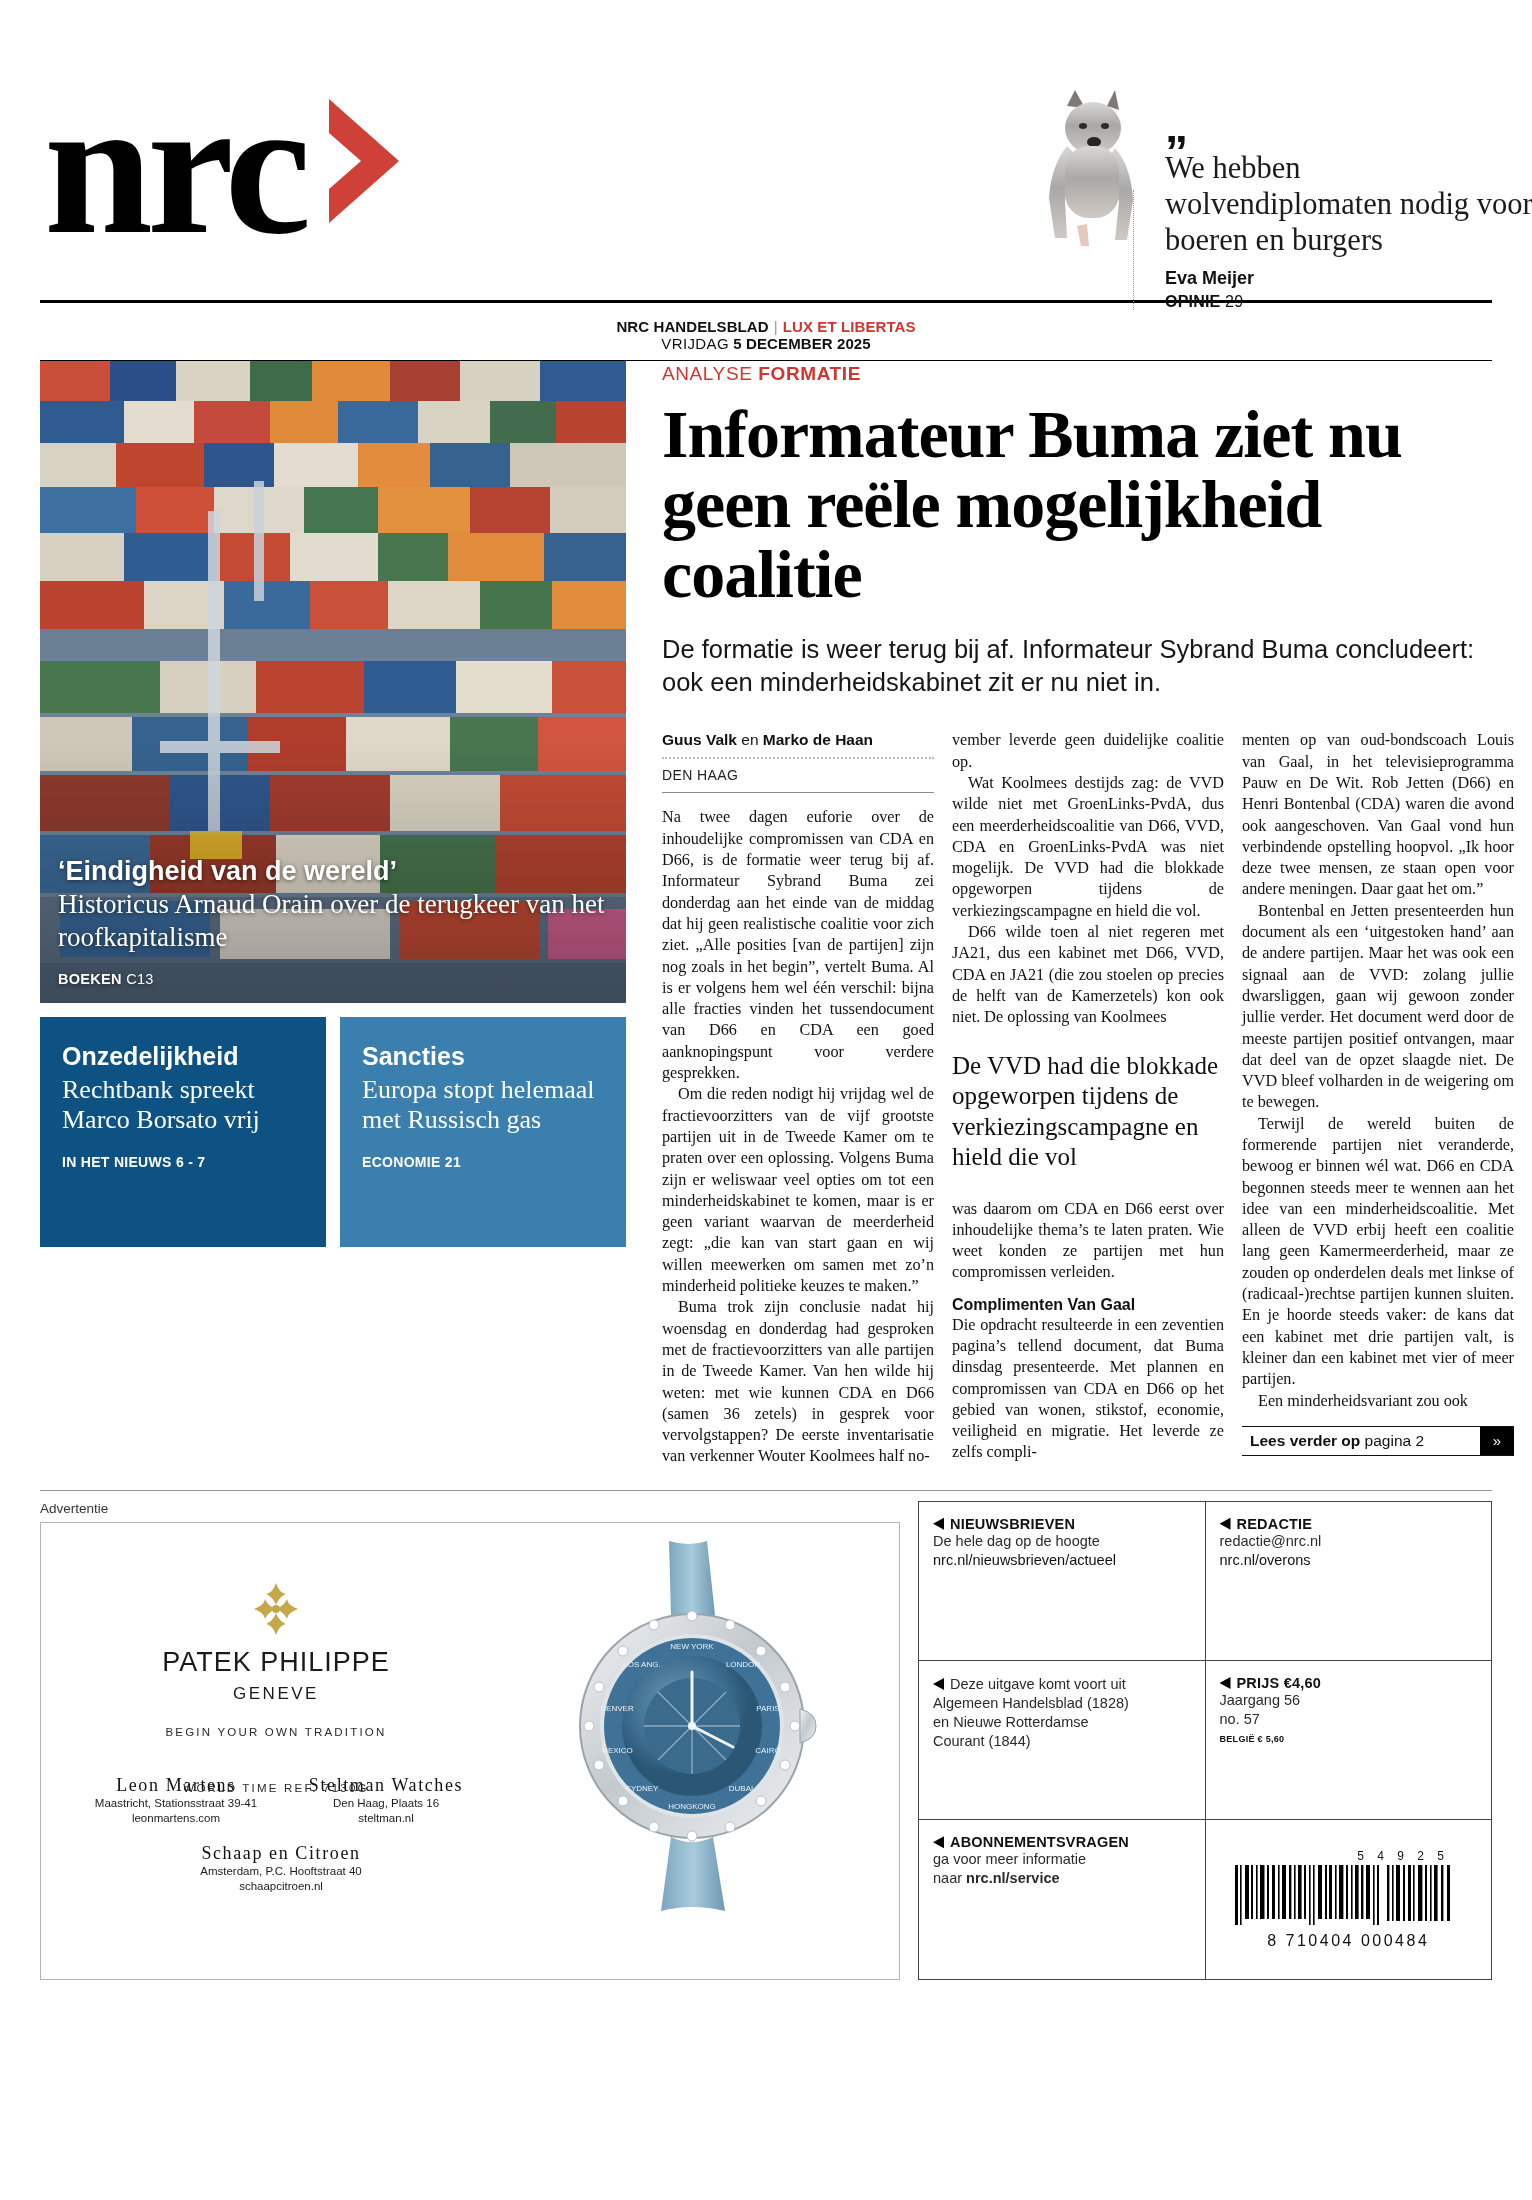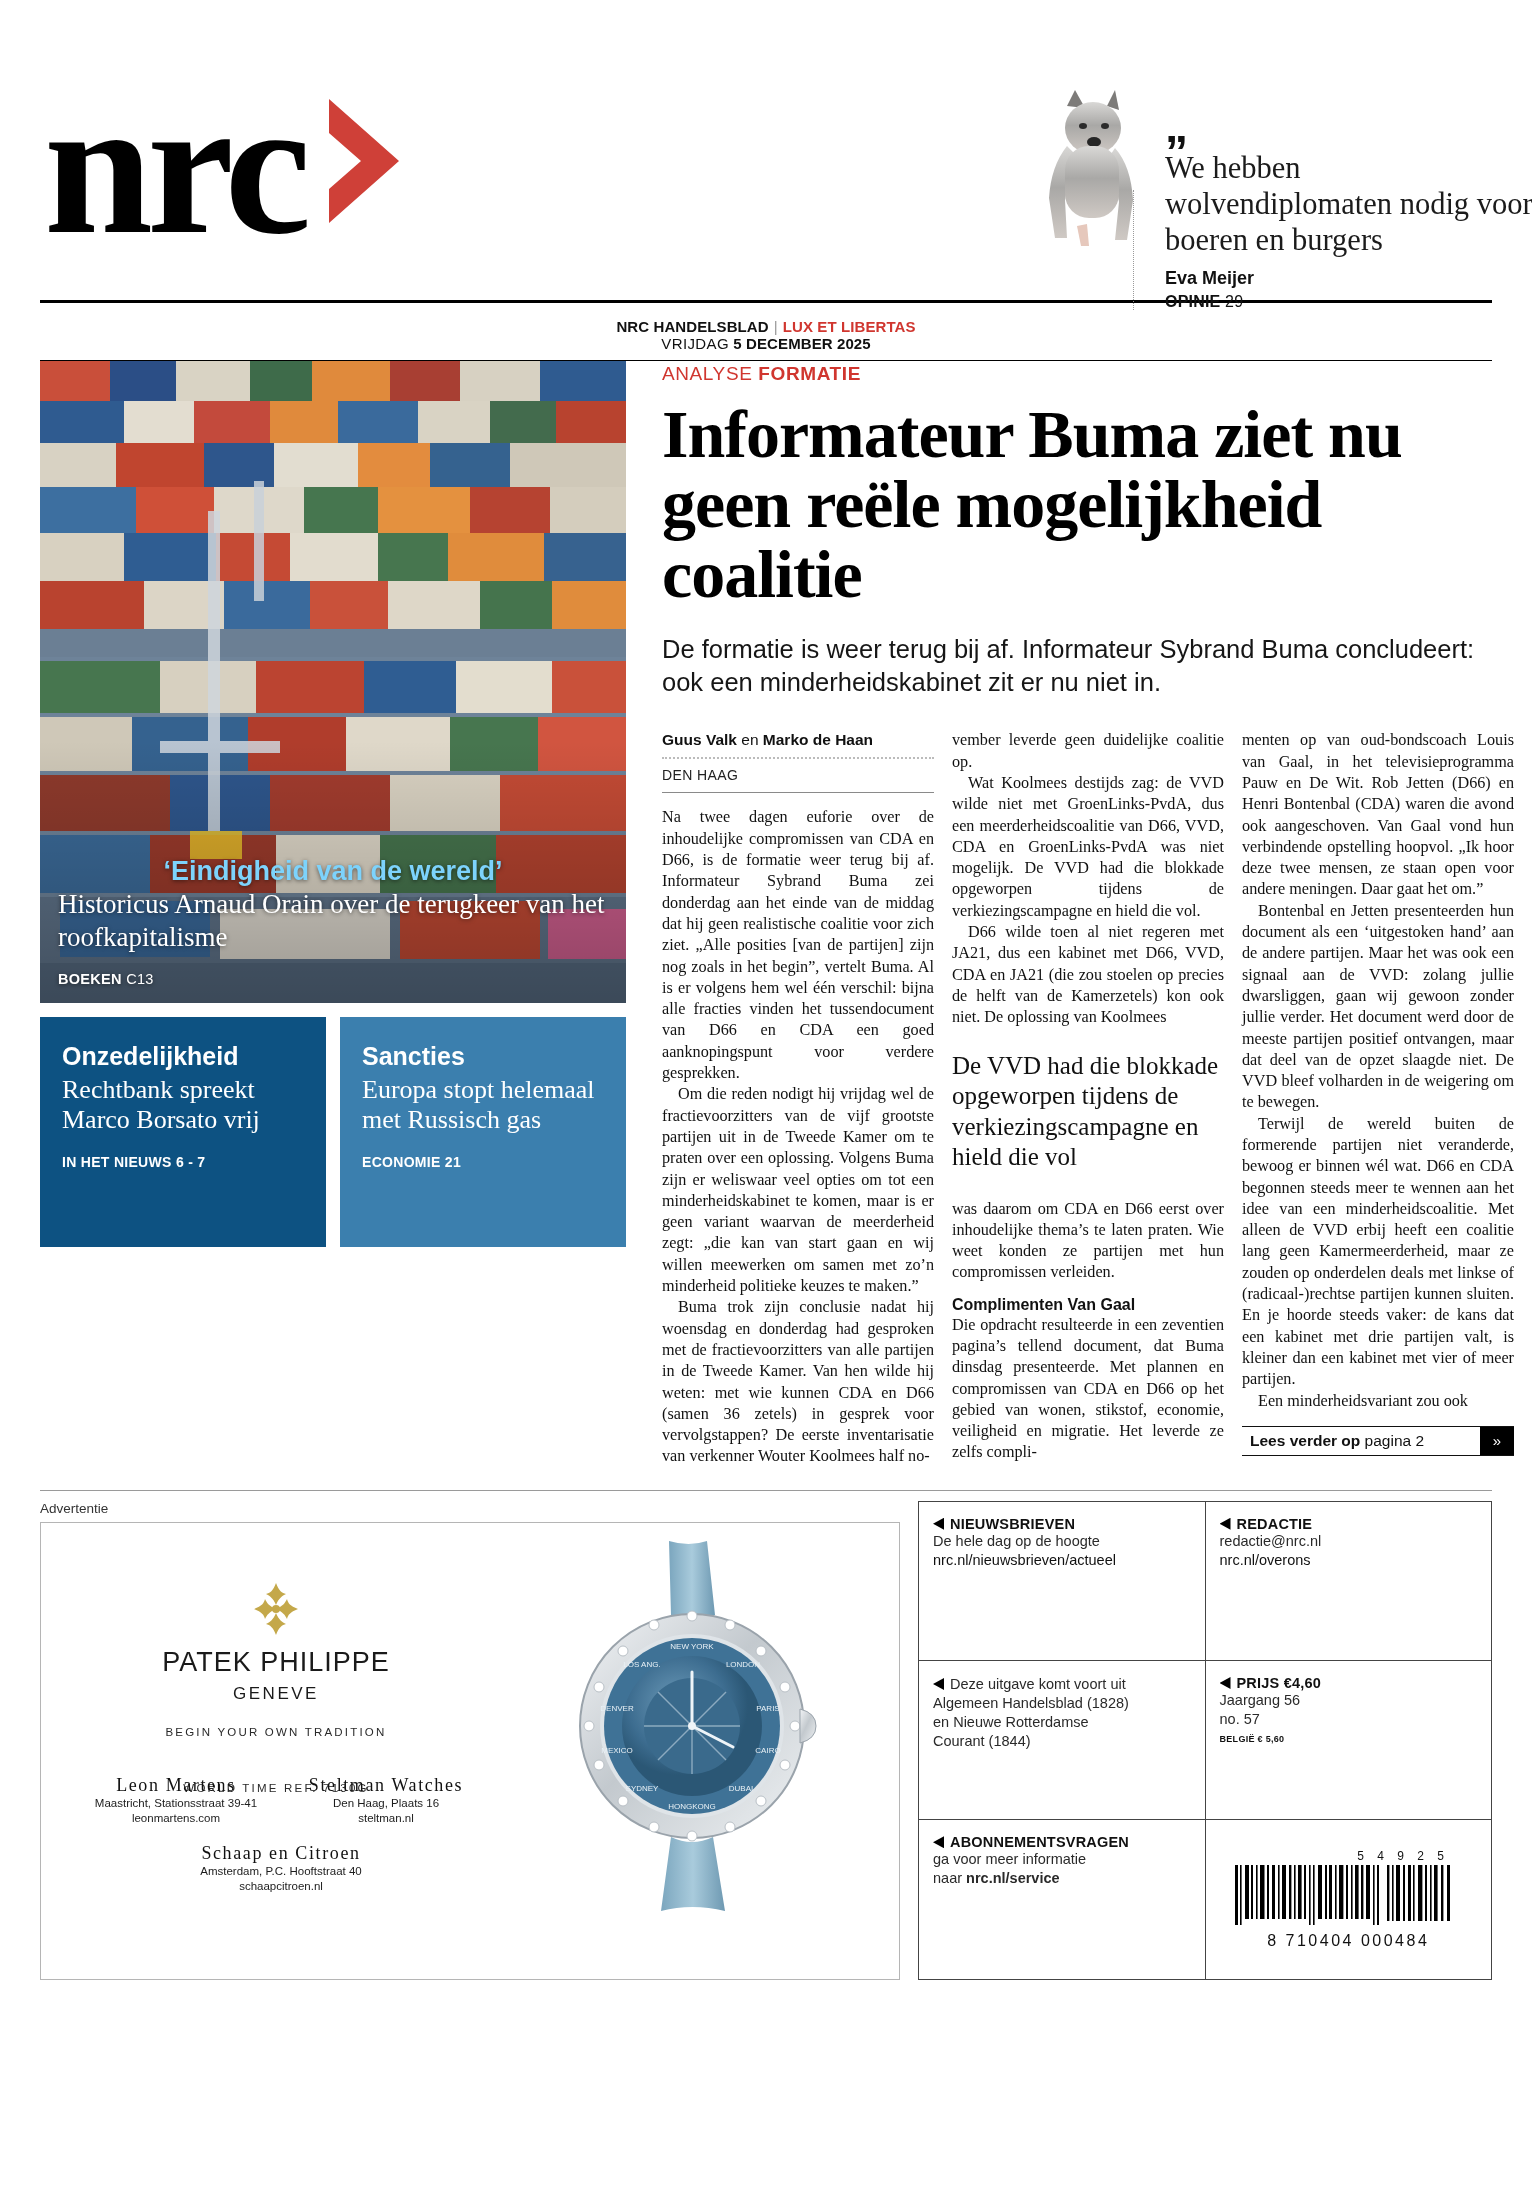--- a/index.html
+++ b/index.html
@@ -46,21 +46,21 @@
   .main { display: flex; gap: 0; }
   .left-col { width: 586px; flex: none; }
   .vdiv { width: 1px; background: #bbb; margin: 0 18px; align-self: stretch; }
   .right-col { flex: 1; }
 
   
   .photo { position: relative; width: 100%; height: 642px; overflow: hidden;
            background: #2a3a52; }
   .photo .cap { position: absolute; left: 18px; bottom: 16px; right: 18px;
                 text-shadow: 0 1px 4px rgba(0,0,0,.55); }
-  .cap-kicker { color: #7dd3fc; font-size: 27px; font-weight: 700; line-height: 1.15; text-align: center; }
+  .cap-kicker { color: #ffffff; font-size: 27px; font-weight: 700; line-height: 1.15; }
   .cap-sub { color: #fff; font-family: "Liberation Serif", serif;
              font-size: 27px; line-height: 1.2; margin-top: 1px; font-weight: 400;}
   .cap-sec { color: #fff; font-size: 14.5px; font-weight: 700; margin-top: 18px; letter-spacing:.3px;}
   .cap-sec .pg { font-weight: 400; }
 
   
   .blue-row { display: flex; gap: 14px; margin-top: 14px; }
   .blue-box { width: 286px; height: 230px; padding: 26px 22px 18px; color: #fff; }
   .blue-box.a { background: #0d5282; }
   .blue-box.b { background: #3b7fae; }

